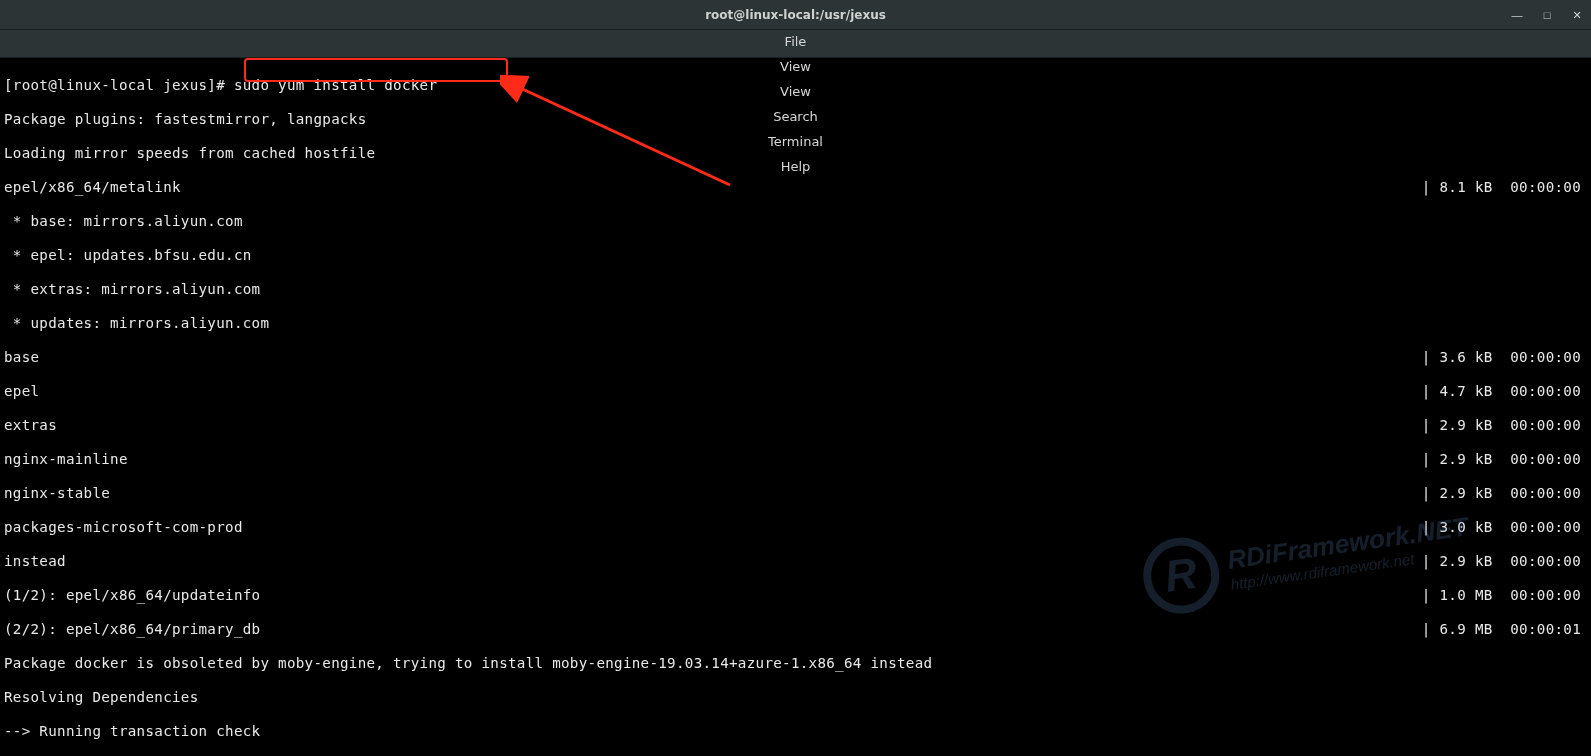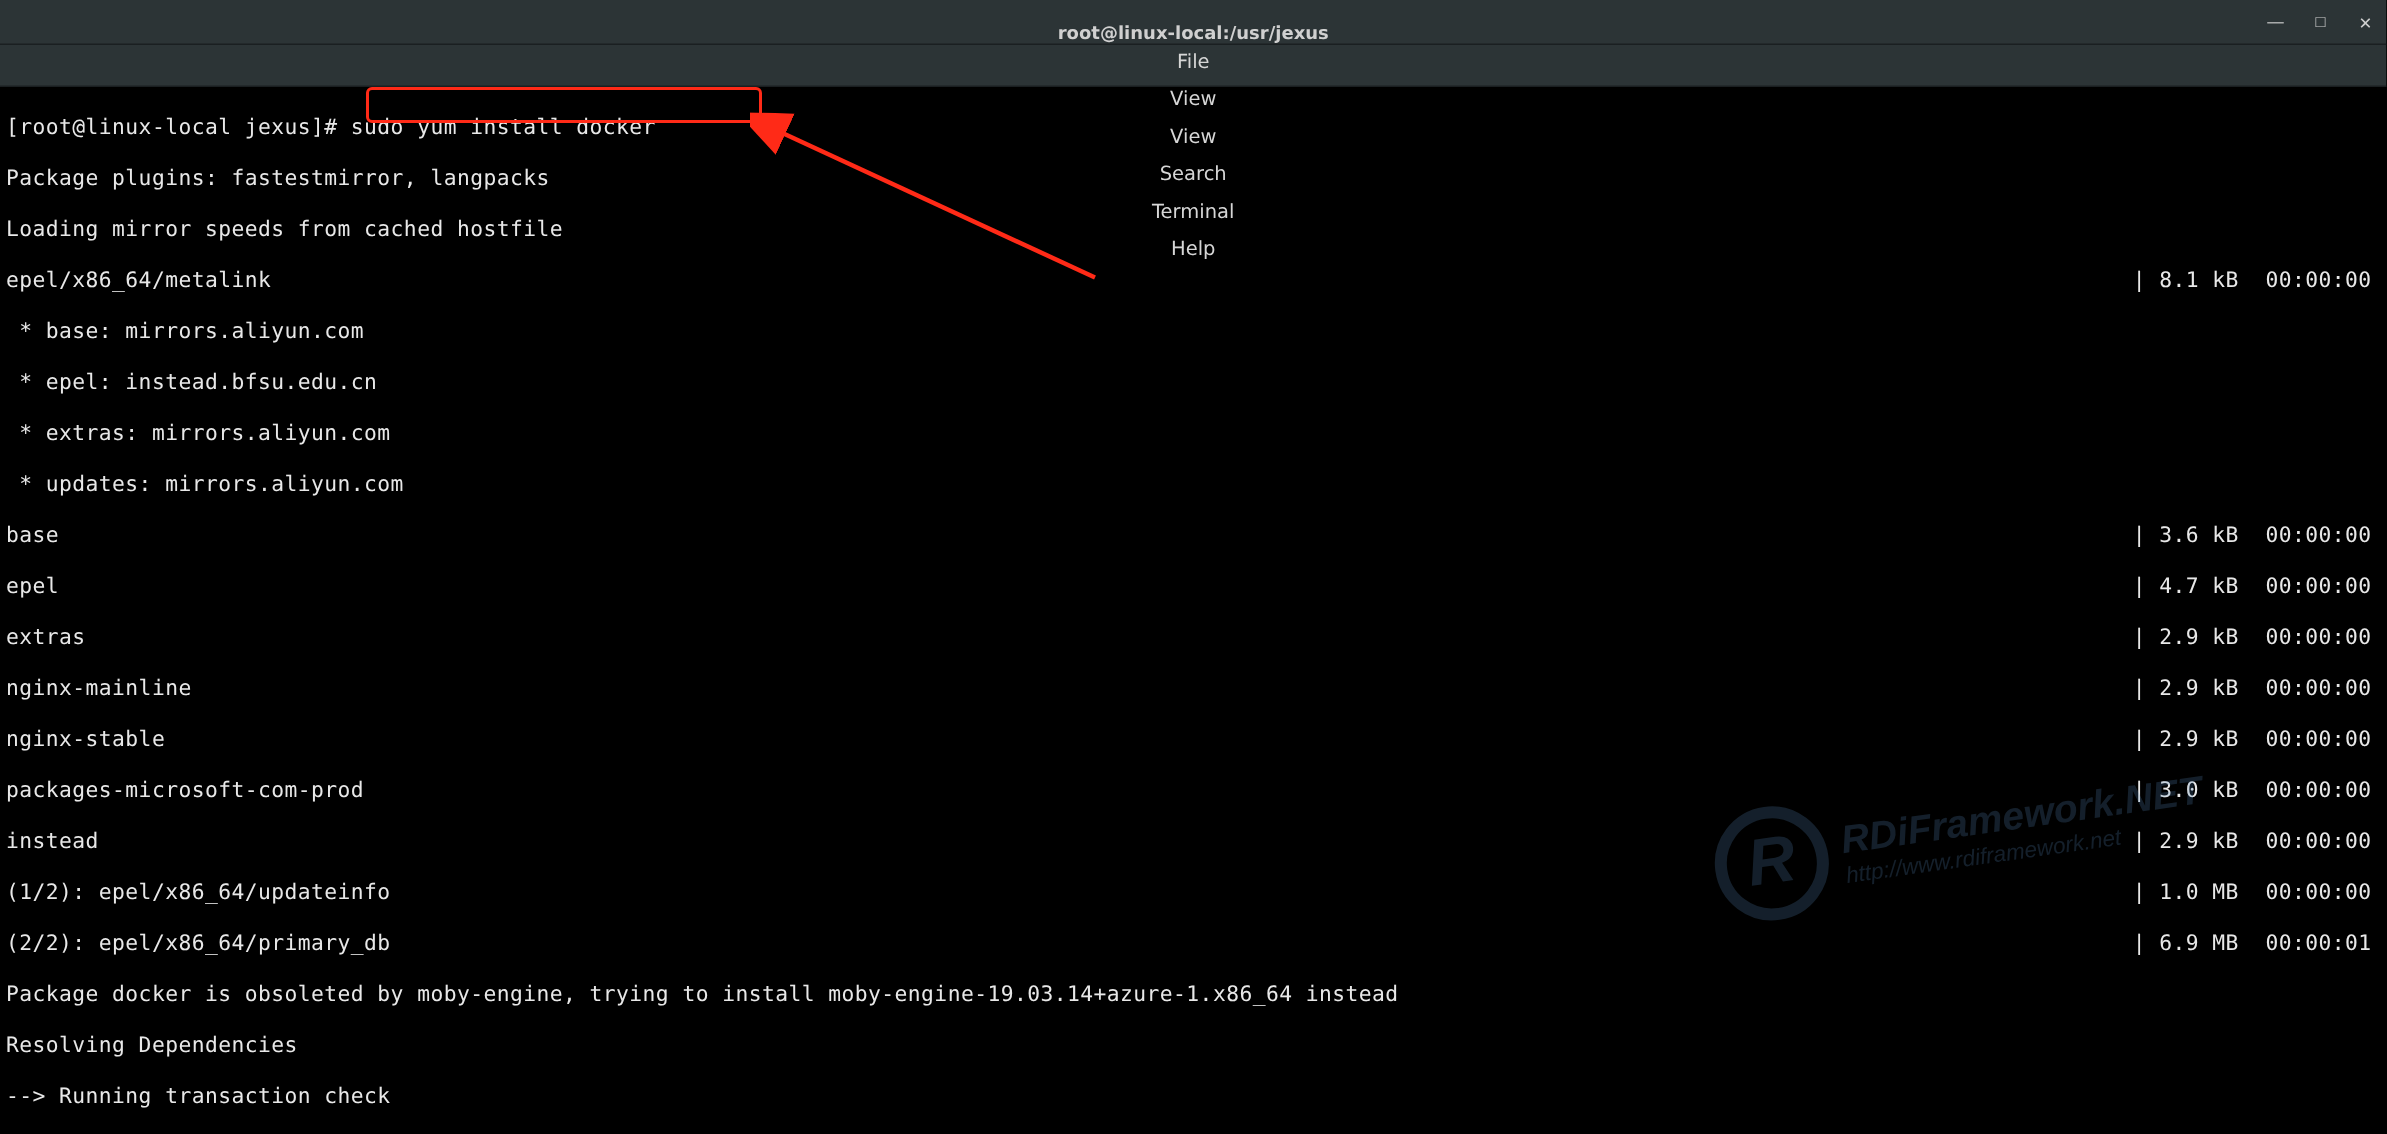--- a/index.html
+++ b/index.html
@@ -10,21 +10,21 @@
     color: #e8e8e8;
     width: 1591px;
     height: 756px;
     overflow: hidden;
     position: relative;
   }
   .titlebar {
     background: #2c3436;
     height: 30px;
     display: flex;
-    align-items: flex-end;
+    align-items: center;
     justify-content: center;
     position: relative;
     border-bottom: 1px solid #1a1f21;
   }
   .titlebar-title {
     color: #d0d0d0;
     font-family: "DejaVu Sans", sans-serif;
     font-size: 12px;
     font-weight: bold;
   }
@@ -152,21 +152,21 @@
   <span class="menu-item">Terminal</span>
   <span class="menu-item">Help</span>
 </div>
 
 <div class="terminal">
 <div class="row"><span>[root@linux-local jexus]# </span><span>sudo yum install docker</span></div>
 <div>Package plugins: fastestmirror, langpacks</div>
 <div>Loading mirror speeds from cached hostfile</div>
 <div class="row"><span class="col-left">epel/x86_64/metalink</span><span class="col-right-status">| 8.1 kB  00:00:00</span></div>
 <div> * base: mirrors.aliyun.com</div>
-<div> * epel: instead.bfsu.edu.cn</div>
+<div> * epel: updates.bfsu.edu.cn</div>
 <div> * extras: mirrors.aliyun.com</div>
 <div> * updates: mirrors.aliyun.com</div>
 <div class="row"><span class="col-left">base</span><span class="col-right-status">| 3.6 kB  00:00:00</span></div>
 <div class="row"><span class="col-left">epel</span><span class="col-right-status">| 4.7 kB  00:00:00</span></div>
 <div class="row"><span class="col-left">extras</span><span class="col-right-status">| 2.9 kB  00:00:00</span></div>
 <div class="row"><span class="col-left">nginx-mainline</span><span class="col-right-status">| 2.9 kB  00:00:00</span></div>
 <div class="row"><span class="col-left">nginx-stable</span><span class="col-right-status">| 2.9 kB  00:00:00</span></div>
 <div class="row"><span class="col-left">packages-microsoft-com-prod</span><span class="col-right-status">| 3.0 kB  00:00:00</span></div>
 <div class="row"><span class="col-left">instead</span><span class="col-right-status">| 2.9 kB  00:00:00</span></div>
 <div class="row"><span class="col-left">(1/2): epel/x86_64/updateinfo</span><span class="col-right-status">| 1.0 MB  00:00:00</span></div>

